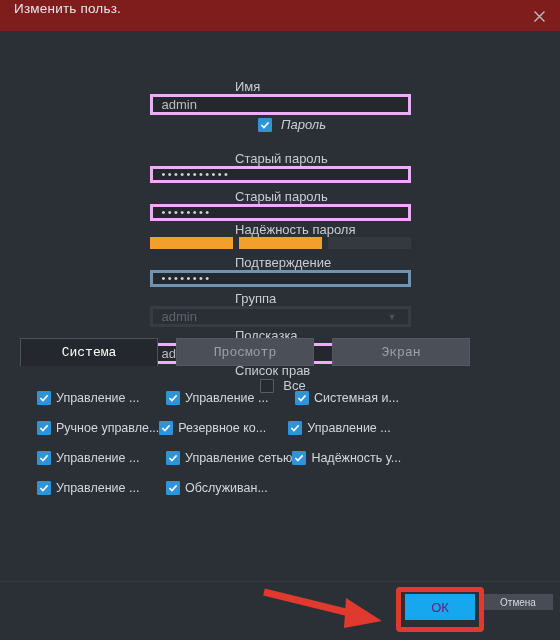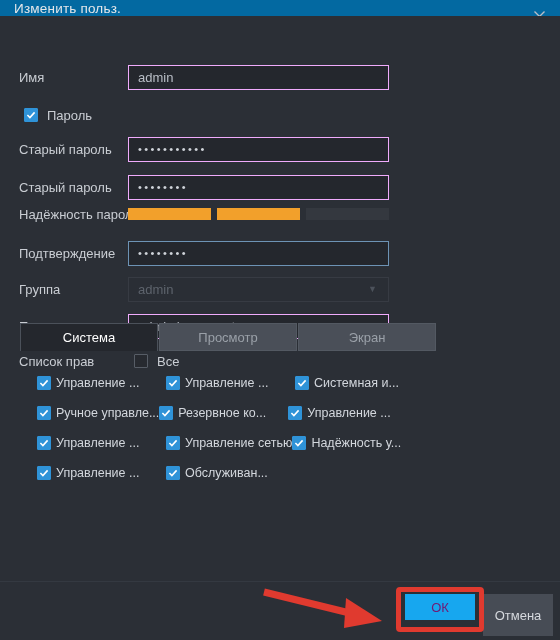--- a/index.html
+++ b/index.html
@@ -21,24 +21,24 @@
     position: absolute;
     inset: 0;
     background: #2b2f36;
     display: flex;
     flex-direction: column;
   }
 
   
   #titlebar {
     height: 16px;
-    background: #0369a1;
-    display: flex;
-    align-items: center;
-    padding: 0 8px 0 14px;
+    background: #7f1d1d;
+    display: flex;
+    align-items: center;
+    padding: 0 8px 15px 14px;
     flex: 0 0 auto;
     position: relative;
   }
   #title-text {
     font-size: 13.5px;
     color: #e4e7ea;
     letter-spacing: 0.2px;
   }
   #close-btn {
     position: absolute;
@@ -61,35 +61,36 @@
     padding-top: 12px;
   }
 
   .row {
     position: absolute;
     left: 0;
     width: 100%;
     height: 26px;
     display: flex;
     align-items: center;
+    flex-direction: column;
   }
   .lbl {
     width: 128px;
     padding-left: 19px;
     box-sizing: border-box;
     font-size: 13px;
     color: #c9cdd3;
     white-space: nowrap;
   }
 
   .field {
     width: 261px;
     height: 25px;
     background: #24272d;
-    border: 1px solid #f0abfc;
+    border: 3px solid #f0abfc;
     box-sizing: border-box;
     display: flex;
     align-items: center;
     padding: 0 9px;
     font-size: 13px;
     color: #b9bec6;
   }
   .field.focused {
     border-color: #6d93b5;
   }
@@ -154,21 +155,22 @@
   }
   .seg.fill { background: #f2a02b; }
   .seg.empty { background: #34383f; }
 
   
   #tabs {
     position: absolute;
     left: 20px;
     top: 307px;
     display: flex;
-    gap: 1px;
+    gap: 18px;
+    font-family: Liberation Mono, monospace;
   }
   .tab {
     width: 138px;
     height: 28px;
     display: flex;
     align-items: center;
     justify-content: center;
     font-size: 13px;
     box-sizing: border-box;
     cursor: pointer;
@@ -233,24 +235,24 @@
     align-items: center;
     justify-content: center;
     cursor: pointer;
     border: none;
   }
   #cancel-btn {
     position: absolute;
     left: 483px;
     top: 12px;
     width: 70px;
-    height: 42px;
+    height: 16px;
     background: #474c55;
     color: #d6d9de;
-    font-size: 13px;
+    font-size: 10px;
     display: flex;
     align-items: center;
     justify-content: center;
     cursor: pointer;
     border: none;
   }
 
   
   #annot-box {
     position: absolute;
@@ -289,21 +291,21 @@
   <div id="content">
 
     <div class="row" style="top:48px;">
       <div class="lbl">Имя</div>
       <div class="field">
         <span>admin</span>
       </div>
     </div>
 
     <div class="row" style="top:86px;">
-      <div class="lbl" style="width:auto;padding-left:24px;">
+      <div class="lbl" style="width:auto;padding-left:24px;font-style:italic;">
         <span class="inline-check">
           <span class="cbox on">
             <svg width="10" height="10" viewBox="0 0 10 10">
               <path d="M1.4 5 L3.9 7.5 L8.6 2.4" stroke="#ffffff" stroke-width="1.6" fill="none"></path>
             </svg>
           </span>
           <span class="txt">Пароль</span>
         </span>
       </div>
     </div>

